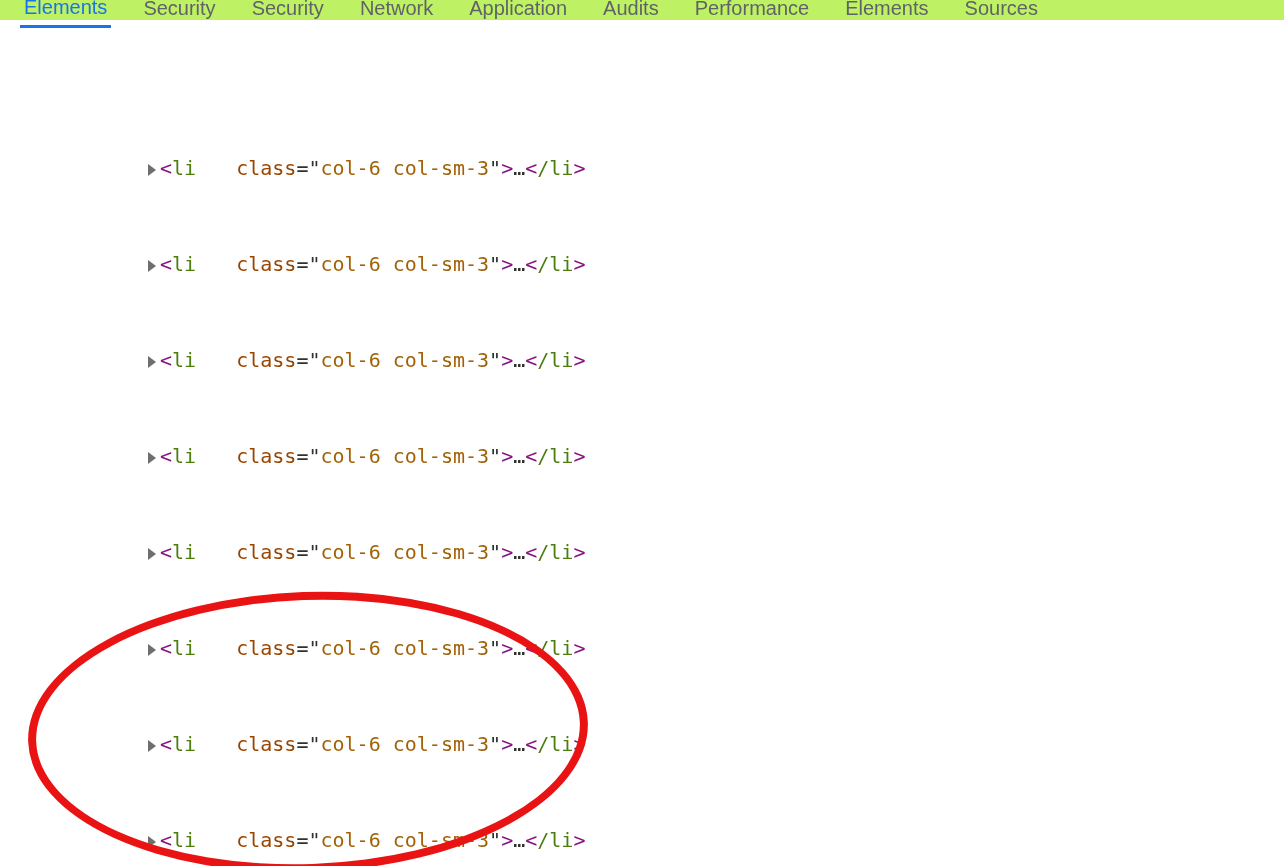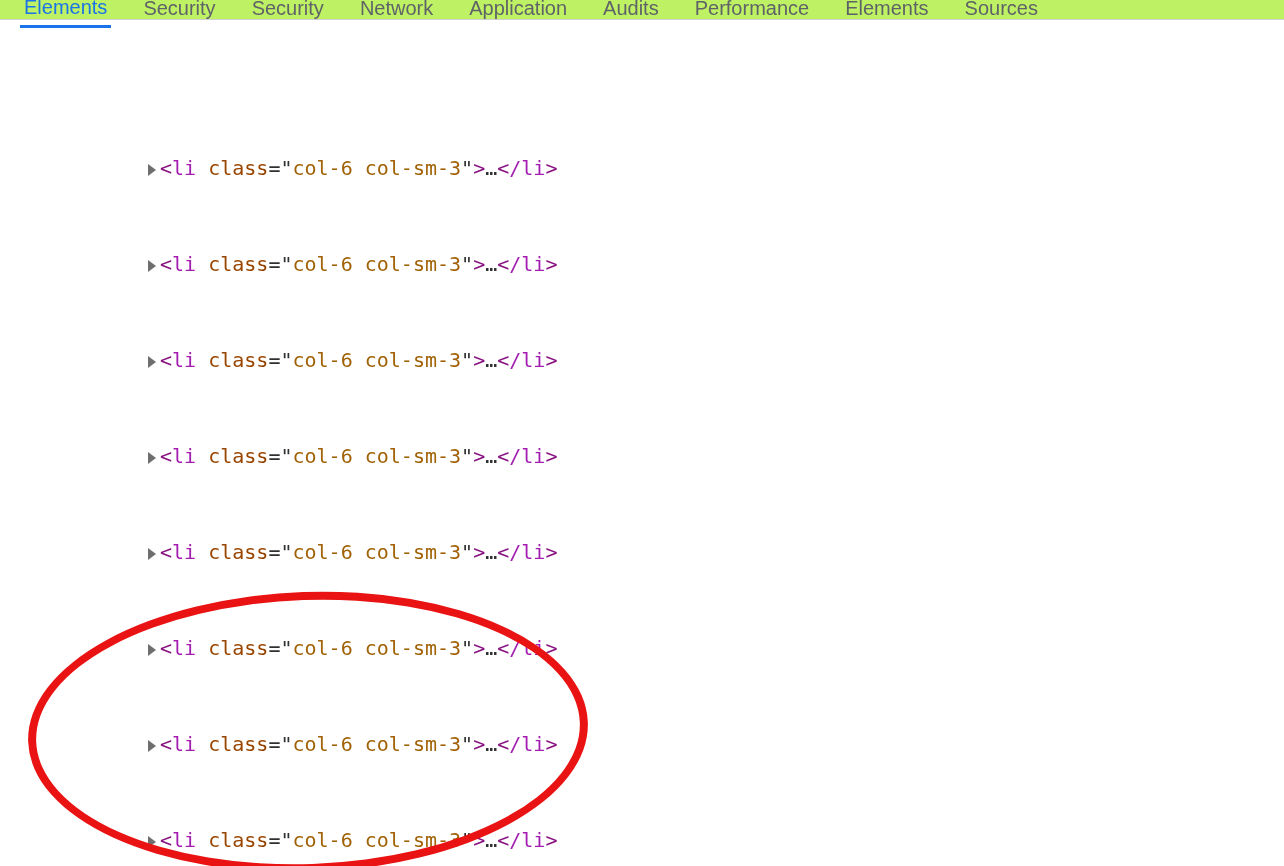--- a/index.html
+++ b/index.html
@@ -56,22 +56,22 @@
     width: 0;
     height: 0;
     vertical-align: middle;
     margin-right: 4px;
   }
   .expander.right {
     border-top: 6px solid transparent;
     border-bottom: 6px solid transparent;
     border-left: 8px solid #6e6e6e;
   }
-  .tagname { color: #a21caf; }
-  .attrname { color: #994500; }
+  .tagname { color: #4d7c0f; }
+  .attrname { color: #994500; margin-left: 28px; }
   .attrvalue { color: #a16207; }
   .bracket { color: #881280; }
   .plain { color: #303030; }
   .ellipsis { color: #303030; }
   .highlight {
     background: #e3ecf7;
   }
   .circle-annotation {
     position: absolute;
     border: 8px solid #ea1313;

